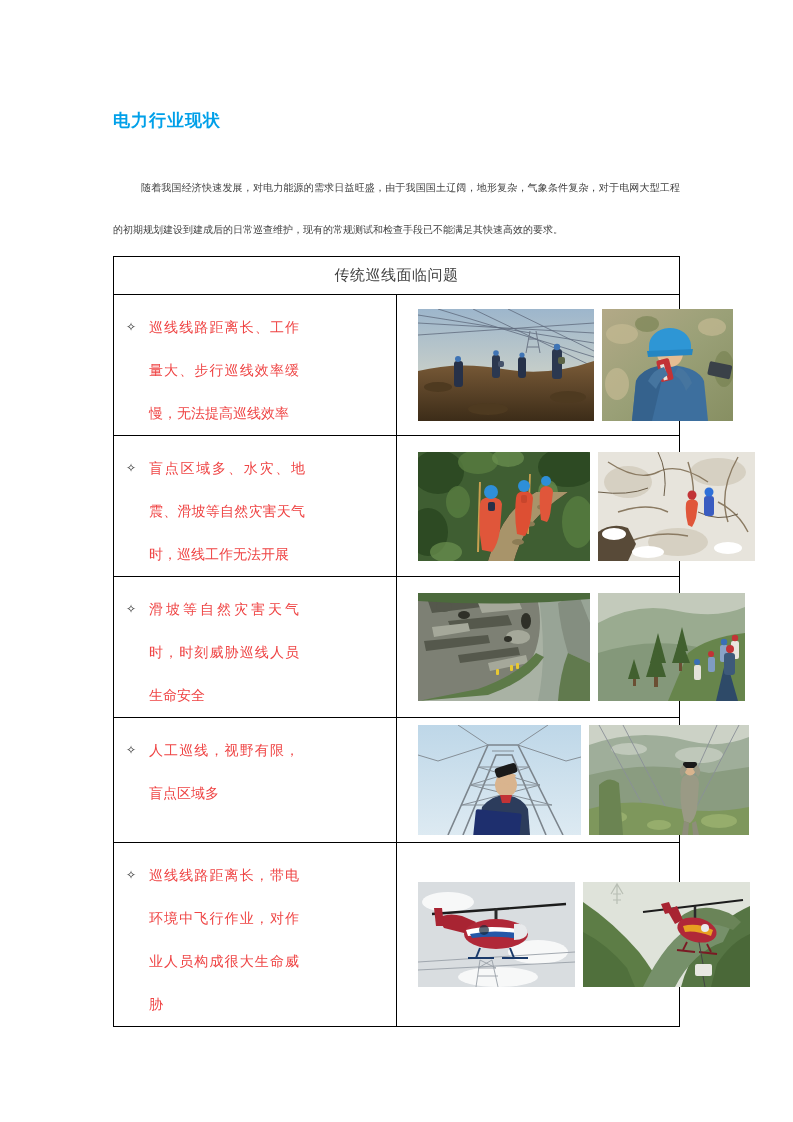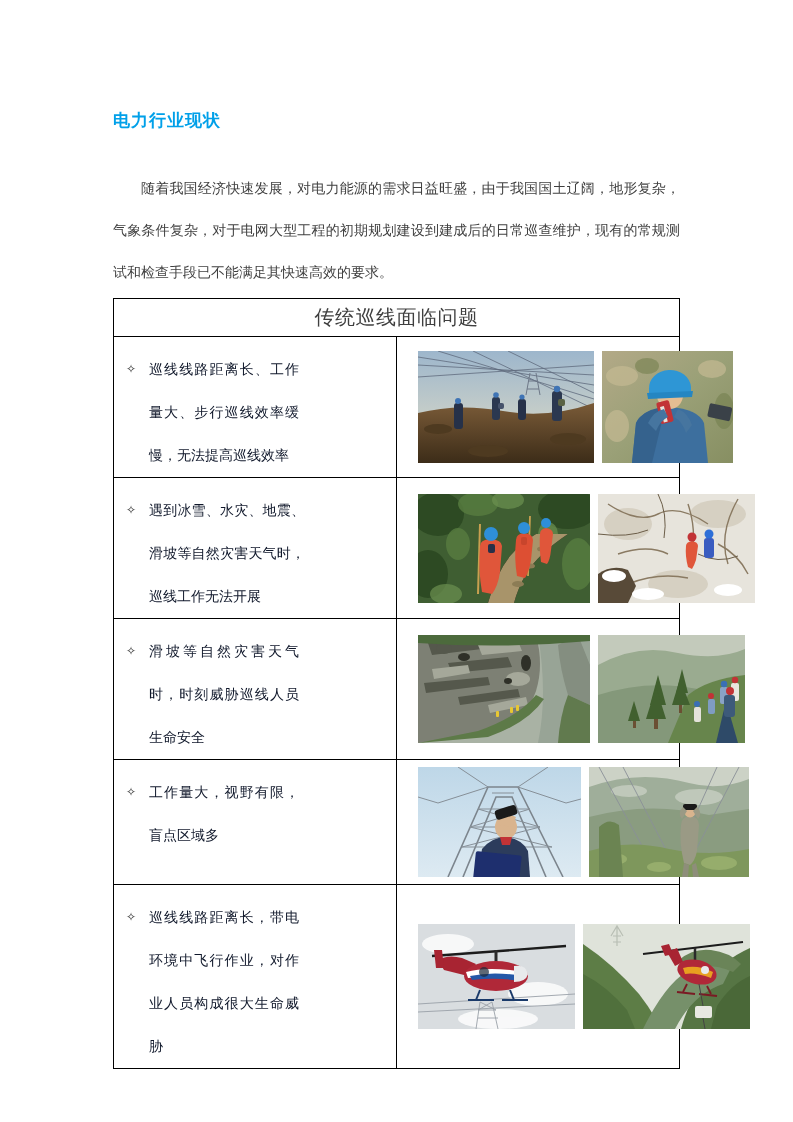--- a/index.html
+++ b/index.html
@@ -10,50 +10,50 @@
     color: #3f3f3f;
     overflow: hidden;
   }
   .page { position: relative; width: 793px; height: 1122px; padding: 109px 113px 0 113px; }
   .doc-title {
     font-size: 17px; font-weight: bold; line-height: 24px;
     color: #00A0E9; letter-spacing: 1px;
   }
   .intro {
     margin-top: 34px;
-    font-size: 14px; line-height: 42px;
+    font-size: 10px; line-height: 42px;
     text-align: justify; text-indent: 28px;
     color: #3f3f3f;
     width: 567px;
   }
   table.problems {
     margin-top: 5px;
     width: 567px;
     border-collapse: collapse;
     table-layout: fixed;
   }
   table.problems th, table.problems td { border: 1px solid #000000; }
   th.tbl-header {
-    height: 38px; font-weight: normal; font-size: 20px;
+    height: 38px; font-weight: normal; font-size: 15px;
     text-align: center; vertical-align: middle; color: #3f3f3f;
     letter-spacing: 0.5px;
   }
   td.desc {
     width: 205px; height: 125px;
     vertical-align: top;
     padding: 11px 0 0 10px;
   }
   td.desc .cellflex { display: flex; }
   .bullet {
     width: 25px; flex: 0 0 25px;
     font-size: 12px; line-height: 43px; color: #3f3f3f;
     text-align: left; padding-left: 2px;
   }
   .ptext {
-    font-size: 14px; line-height: 43px; color: #0f172a;
+    font-size: 14px; line-height: 43px; color: #ef4444;
     width: 150px; flex: 0 0 150px;
     text-align: justify;
   }
   .ptext.w156 { width: 156px; flex: 0 0 156px; }
   td.photos {
     vertical-align: middle;
     padding: 6px 0 6px 21px;
     white-space: nowrap;
   }
   td.photos svg { display: inline-block; vertical-align: middle; margin-right: 8px; }
@@ -158,21 +158,21 @@
             <path d="M46,72 Q52,60 62,58 L66,66 Q58,70 54,80 Z" fill="#46759f"></path>
             <path d="M90,74 Q86,62 76,58 L72,66 Q80,70 84,82 Z" fill="#46759f"></path>
           </svg>
         </td>
       </tr>
 
       <tr>
         <td class="desc">
           <div class="cellflex">
             <span class="bullet">✧</span>
-            <span class="ptext w156">遇到冰雪、水灾、地震、滑坡等自然灾害天气时，巡线工作无法开展</span>
+            <span class="ptext w156">盲点区域多、水灾、地震、滑坡等自然灾害天气时，巡线工作无法开展</span>
           </div>
         </td>
         <td class="photos">
           <svg width="172" height="109" viewBox="0 0 172 109" aria-label="巡线人员攀爬山林小道">
             <rect width="172" height="109" fill="#3f5e32"></rect>
             <g fill="#2d4a23">
                 <ellipse cx="20" cy="20" rx="26" ry="22"></ellipse>
                 <ellipse cx="150" cy="15" rx="30" ry="20"></ellipse>
                 <ellipse cx="10" cy="80" rx="20" ry="24"></ellipse>
               </g>
@@ -310,21 +310,21 @@
                 <circle cx="132" cy="56" r="4" fill="#c23336"></circle>
             </g>
           </svg>
         </td>
       </tr>
 
       <tr>
         <td class="desc">
           <div class="cellflex">
             <span class="bullet">✧</span>
-            <span class="ptext">工作量大，视野有限，盲点区域多</span>
+            <span class="ptext">人工巡线，视野有限，盲点区域多</span>
           </div>
         </td>
         <td class="photos">
           <svg width="163" height="110" viewBox="0 0 163 110" aria-label="铁塔下用望远镜观测的巡线员">
             <defs>
                 <linearGradient id="sky4" x1="0" y1="0" x2="0" y2="1">
                   <stop offset="0" stop-color="#bed7e8"></stop>
                   <stop offset="1" stop-color="#ddeaf2"></stop>
                 </linearGradient>
               </defs>

